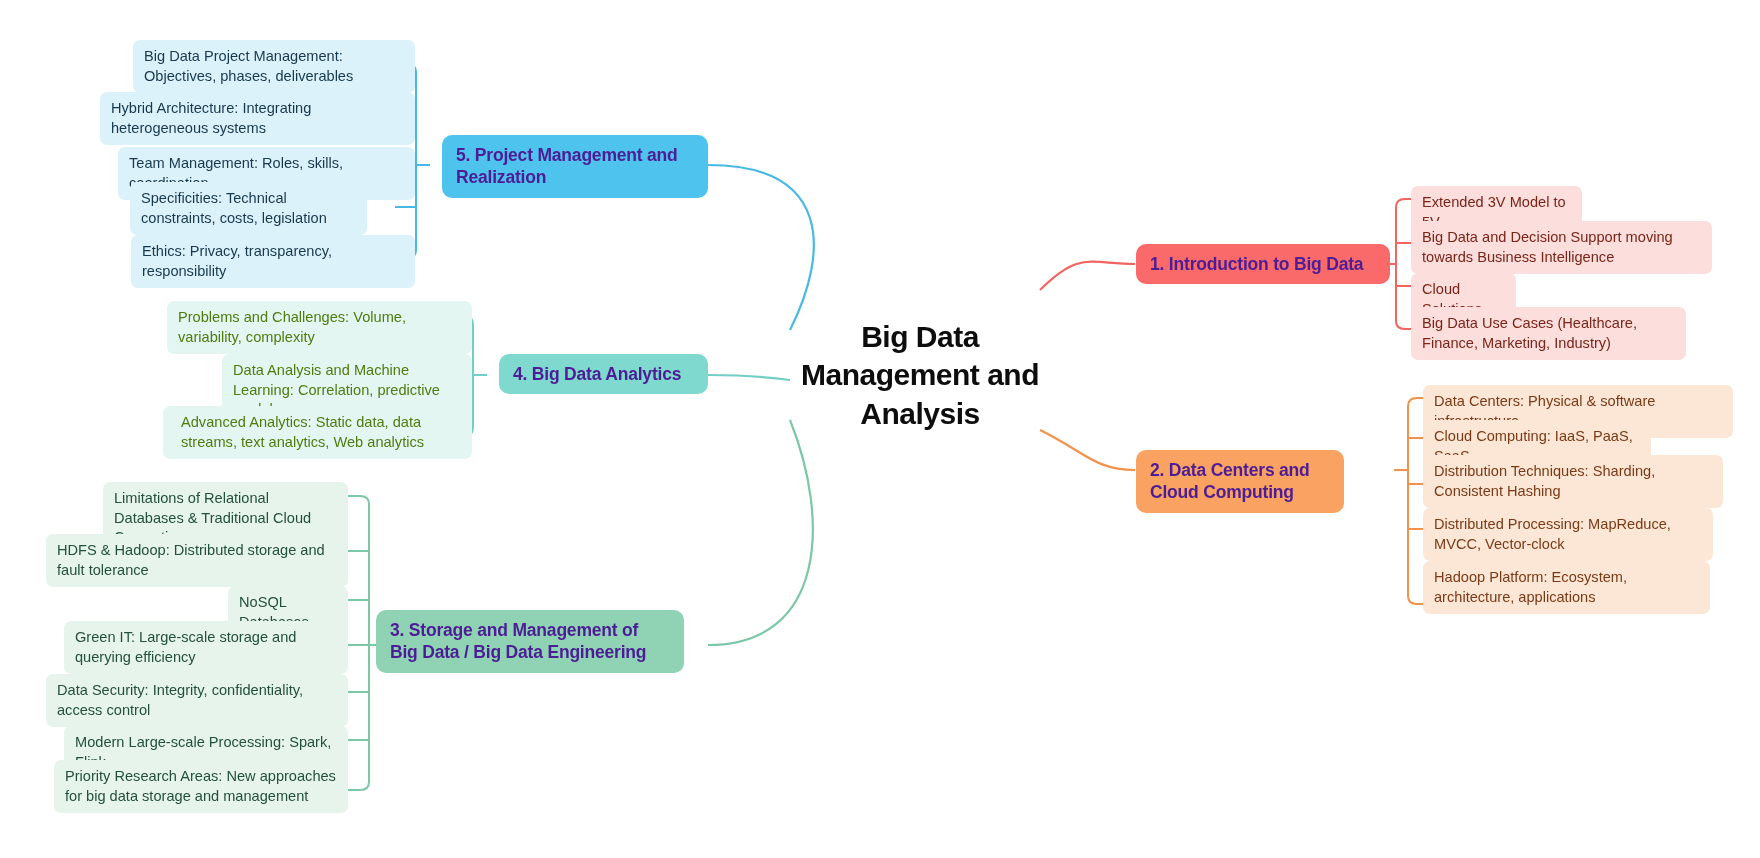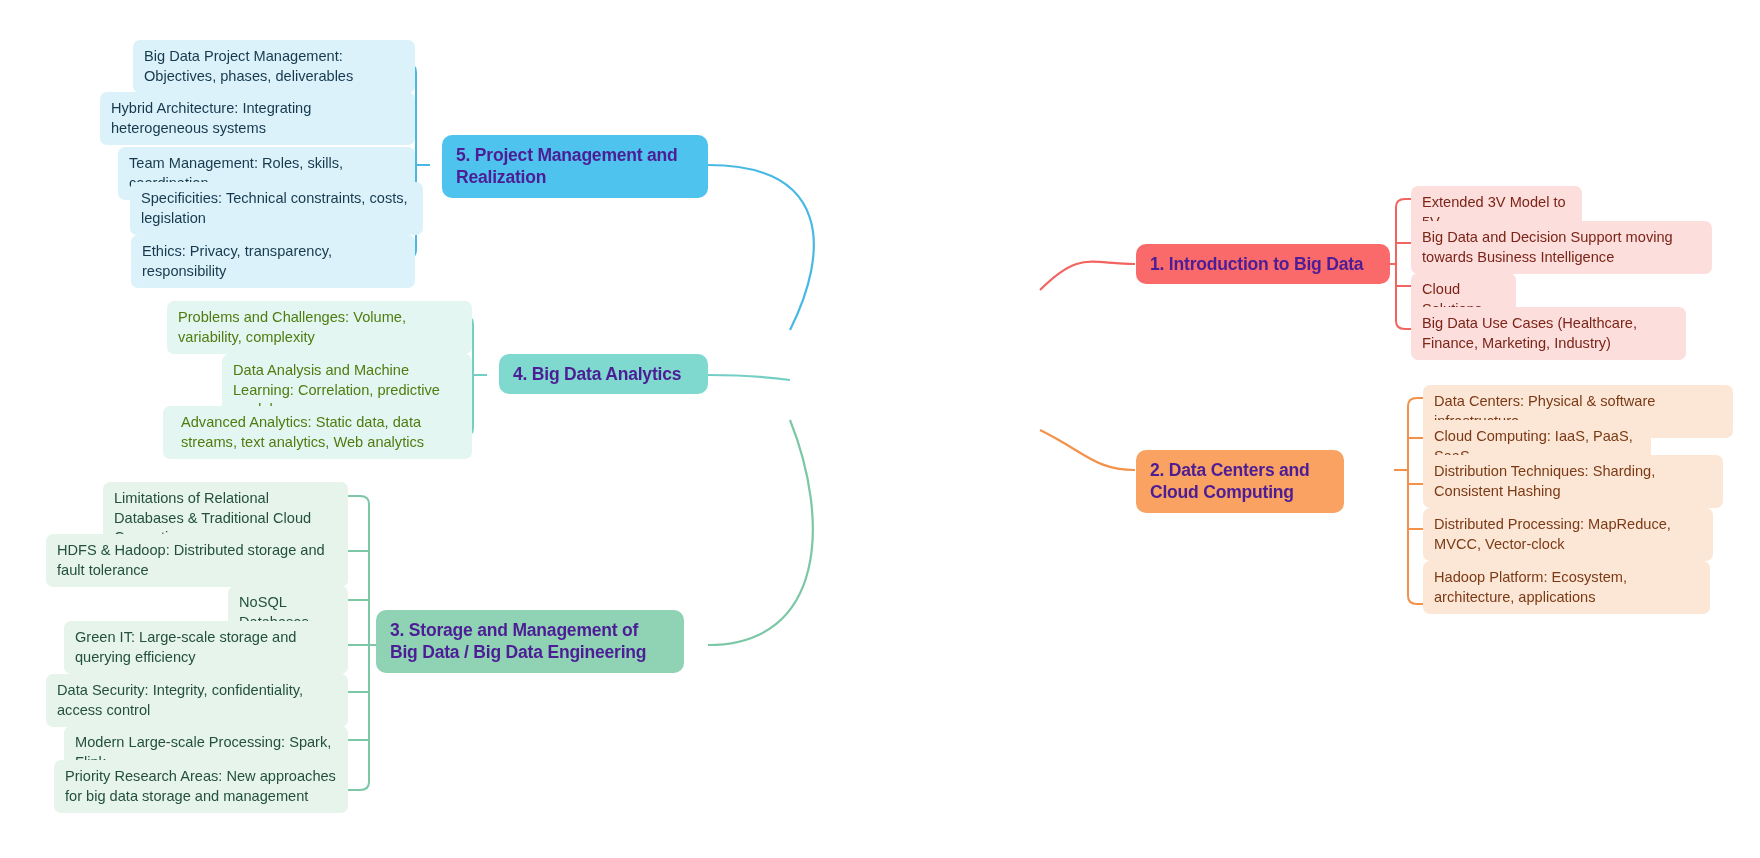--- a/index.html
+++ b/index.html
@@ -79,20 +79,21 @@
     <path d="M369,504 v278" stroke="#7BC7A6" stroke-width="2" fill="none"></path>
     <path d="M369,504 q0,-8 -9,-8 h-12" stroke="#7BC7A6" stroke-width="2" fill="none"></path>
     <path d="M369,551 h-21" stroke="#7BC7A6" stroke-width="2" fill="none"></path>
     <path d="M369,600 h-21" stroke="#7BC7A6" stroke-width="2" fill="none"></path>
     <path d="M369,645 h-21" stroke="#7BC7A6" stroke-width="2" fill="none"></path>
     <path d="M369,692 h-21" stroke="#7BC7A6" stroke-width="2" fill="none"></path>
     <path d="M369,740 h-21" stroke="#7BC7A6" stroke-width="2" fill="none"></path>
     <path d="M369,782 q0,8 -9,8 h-12" stroke="#7BC7A6" stroke-width="2" fill="none"></path>
   </svg>
 
+  <div class="center-title" style="left:790px;top:318px;width:260px;">Big Data Management and Analysis</div>
 
   <div class="node n-red" style="left:1136px;top:244px;width:254px;min-height:40px;">
     <span>1. Introduction to Big Data</span>
   </div>
   <div class="leaf l-red" style="left:1411px;top:186px;width:171px;min-height:27px;">
     <span>Extended 3V Model to 5V</span>
   </div>
   <div class="leaf l-red" style="left:1411px;top:221px;width:301px;min-height:45px;">
     <span>Big Data and Decision Support moving towards Business Intelligence</span>
   </div>
@@ -127,21 +128,21 @@
   </div>
   <div class="leaf l-blue" style="left:133px;top:40px;width:282px;min-height:45px;">
     <span>Big Data Project Management: Objectives, phases, deliverables</span>
   </div>
   <div class="leaf l-blue" style="left:100px;top:92px;width:315px;min-height:45px;">
     <span>Hybrid Architecture: Integrating heterogeneous systems</span>
   </div>
   <div class="leaf l-blue" style="left:118px;top:147px;width:297px;min-height:27px;">
     <span>Team Management: Roles, skills, coordination</span>
   </div>
-  <div class="leaf l-blue" style="left:130px;top:182px;width:293px;min-height:45px;">
+  <div class="leaf l-blue" style="left:130px;top:182px;width:237px;min-height:45px;">
     <span>Specificities: Technical constraints, costs, legislation</span>
   </div>
   <div class="leaf l-blue" style="left:131px;top:235px;width:284px;min-height:27px;">
     <span>Ethics: Privacy, transparency, responsibility</span>
   </div>
 
   <div class="node n-teal" style="left:499px;top:354px;width:209px;min-height:40px;">
     <span>4. Big Data Analytics</span>
   </div>
   <div class="leaf l-teal" style="left:167px;top:301px;width:305px;min-height:45px;">

